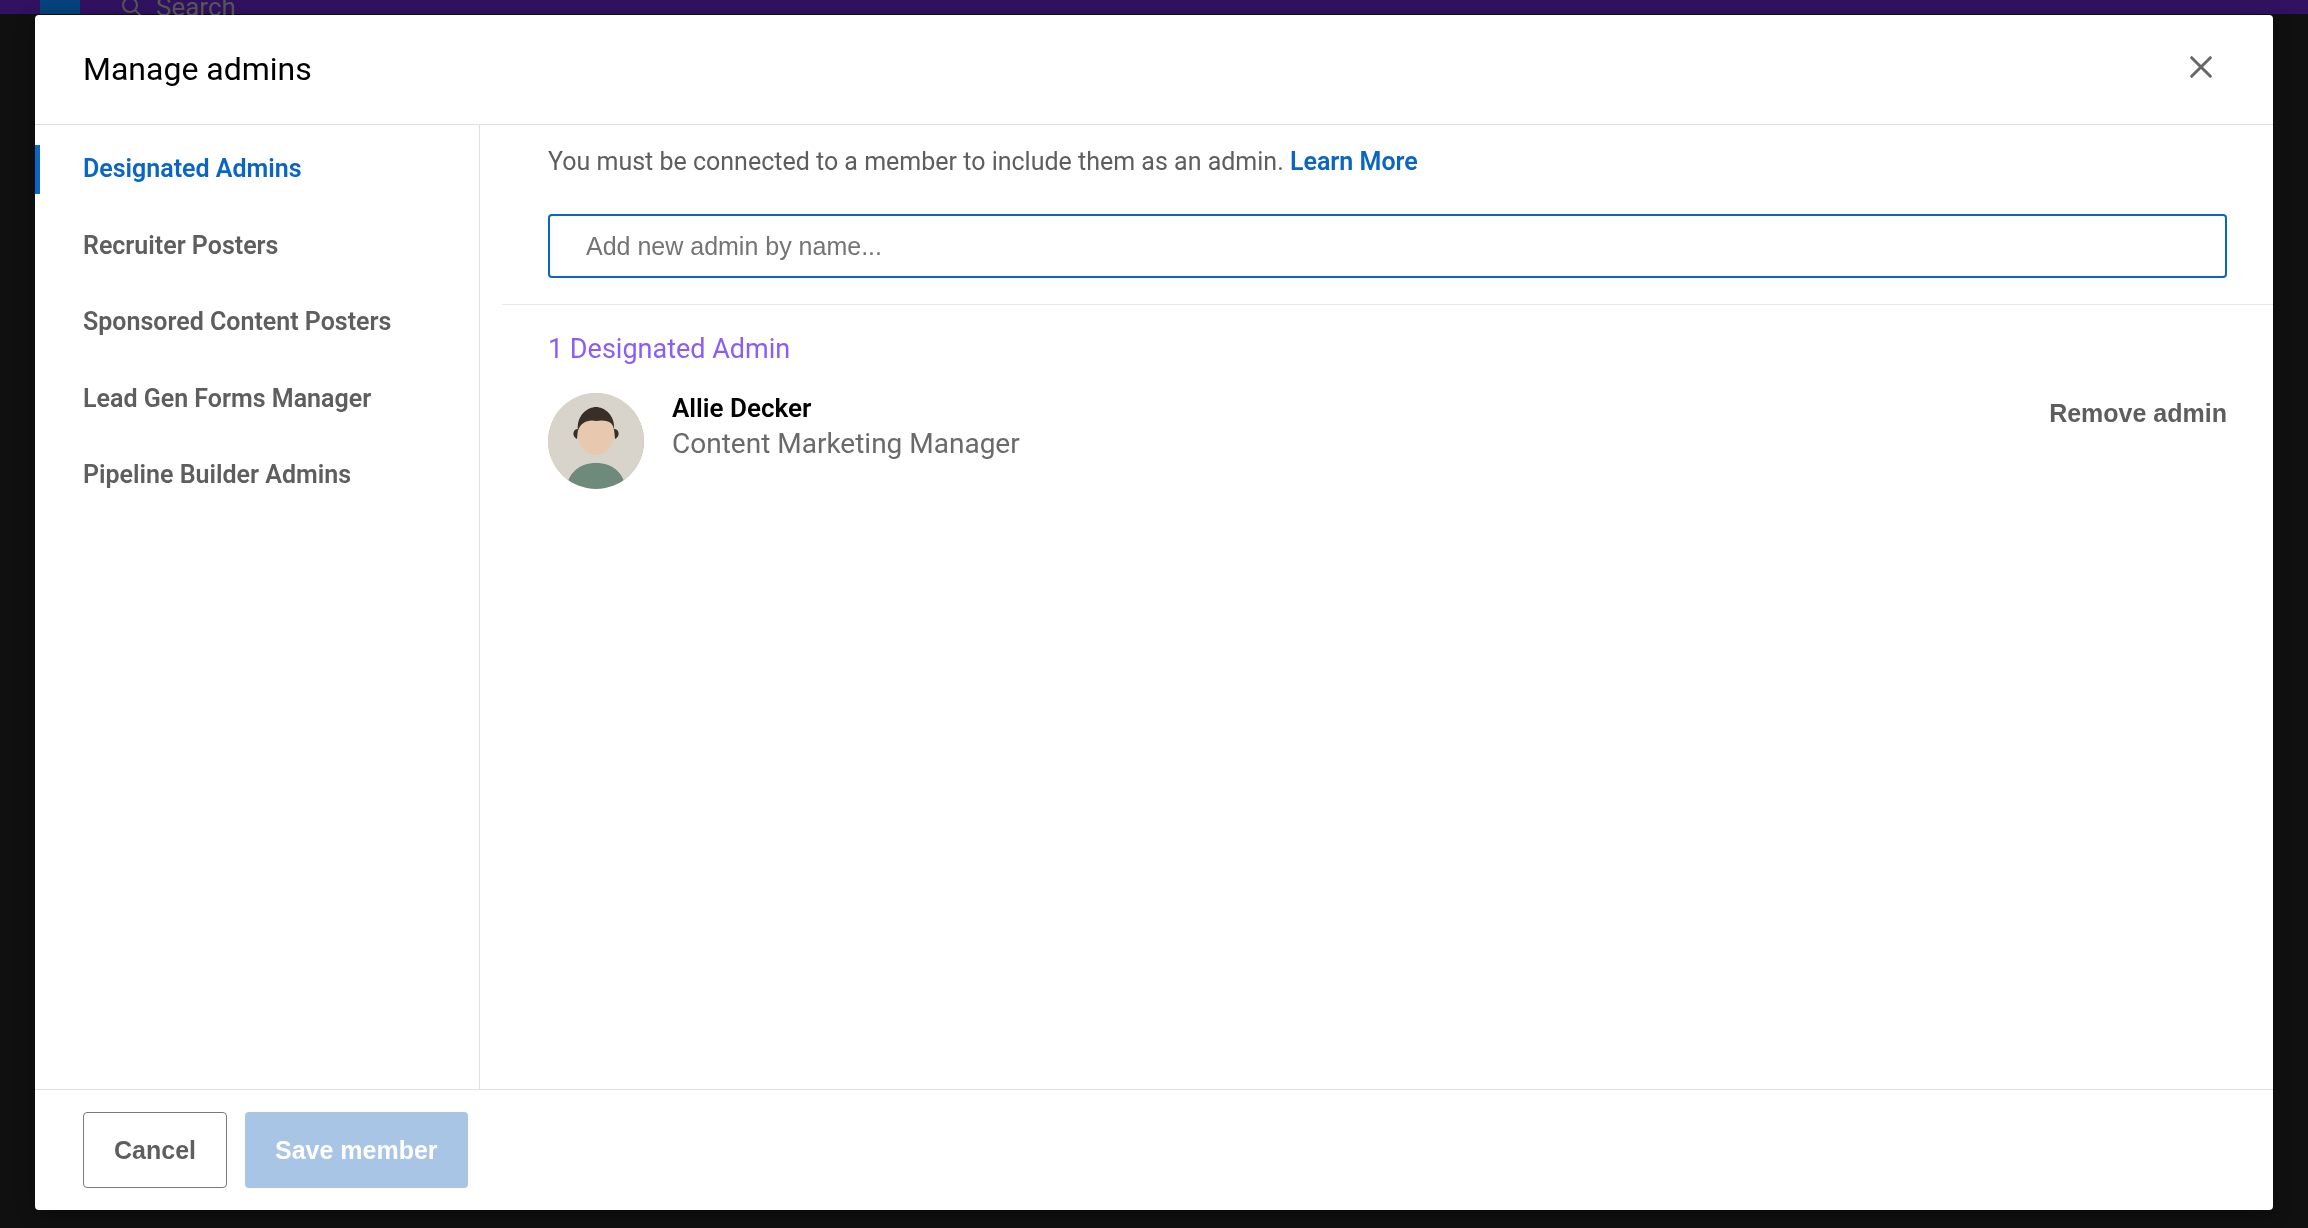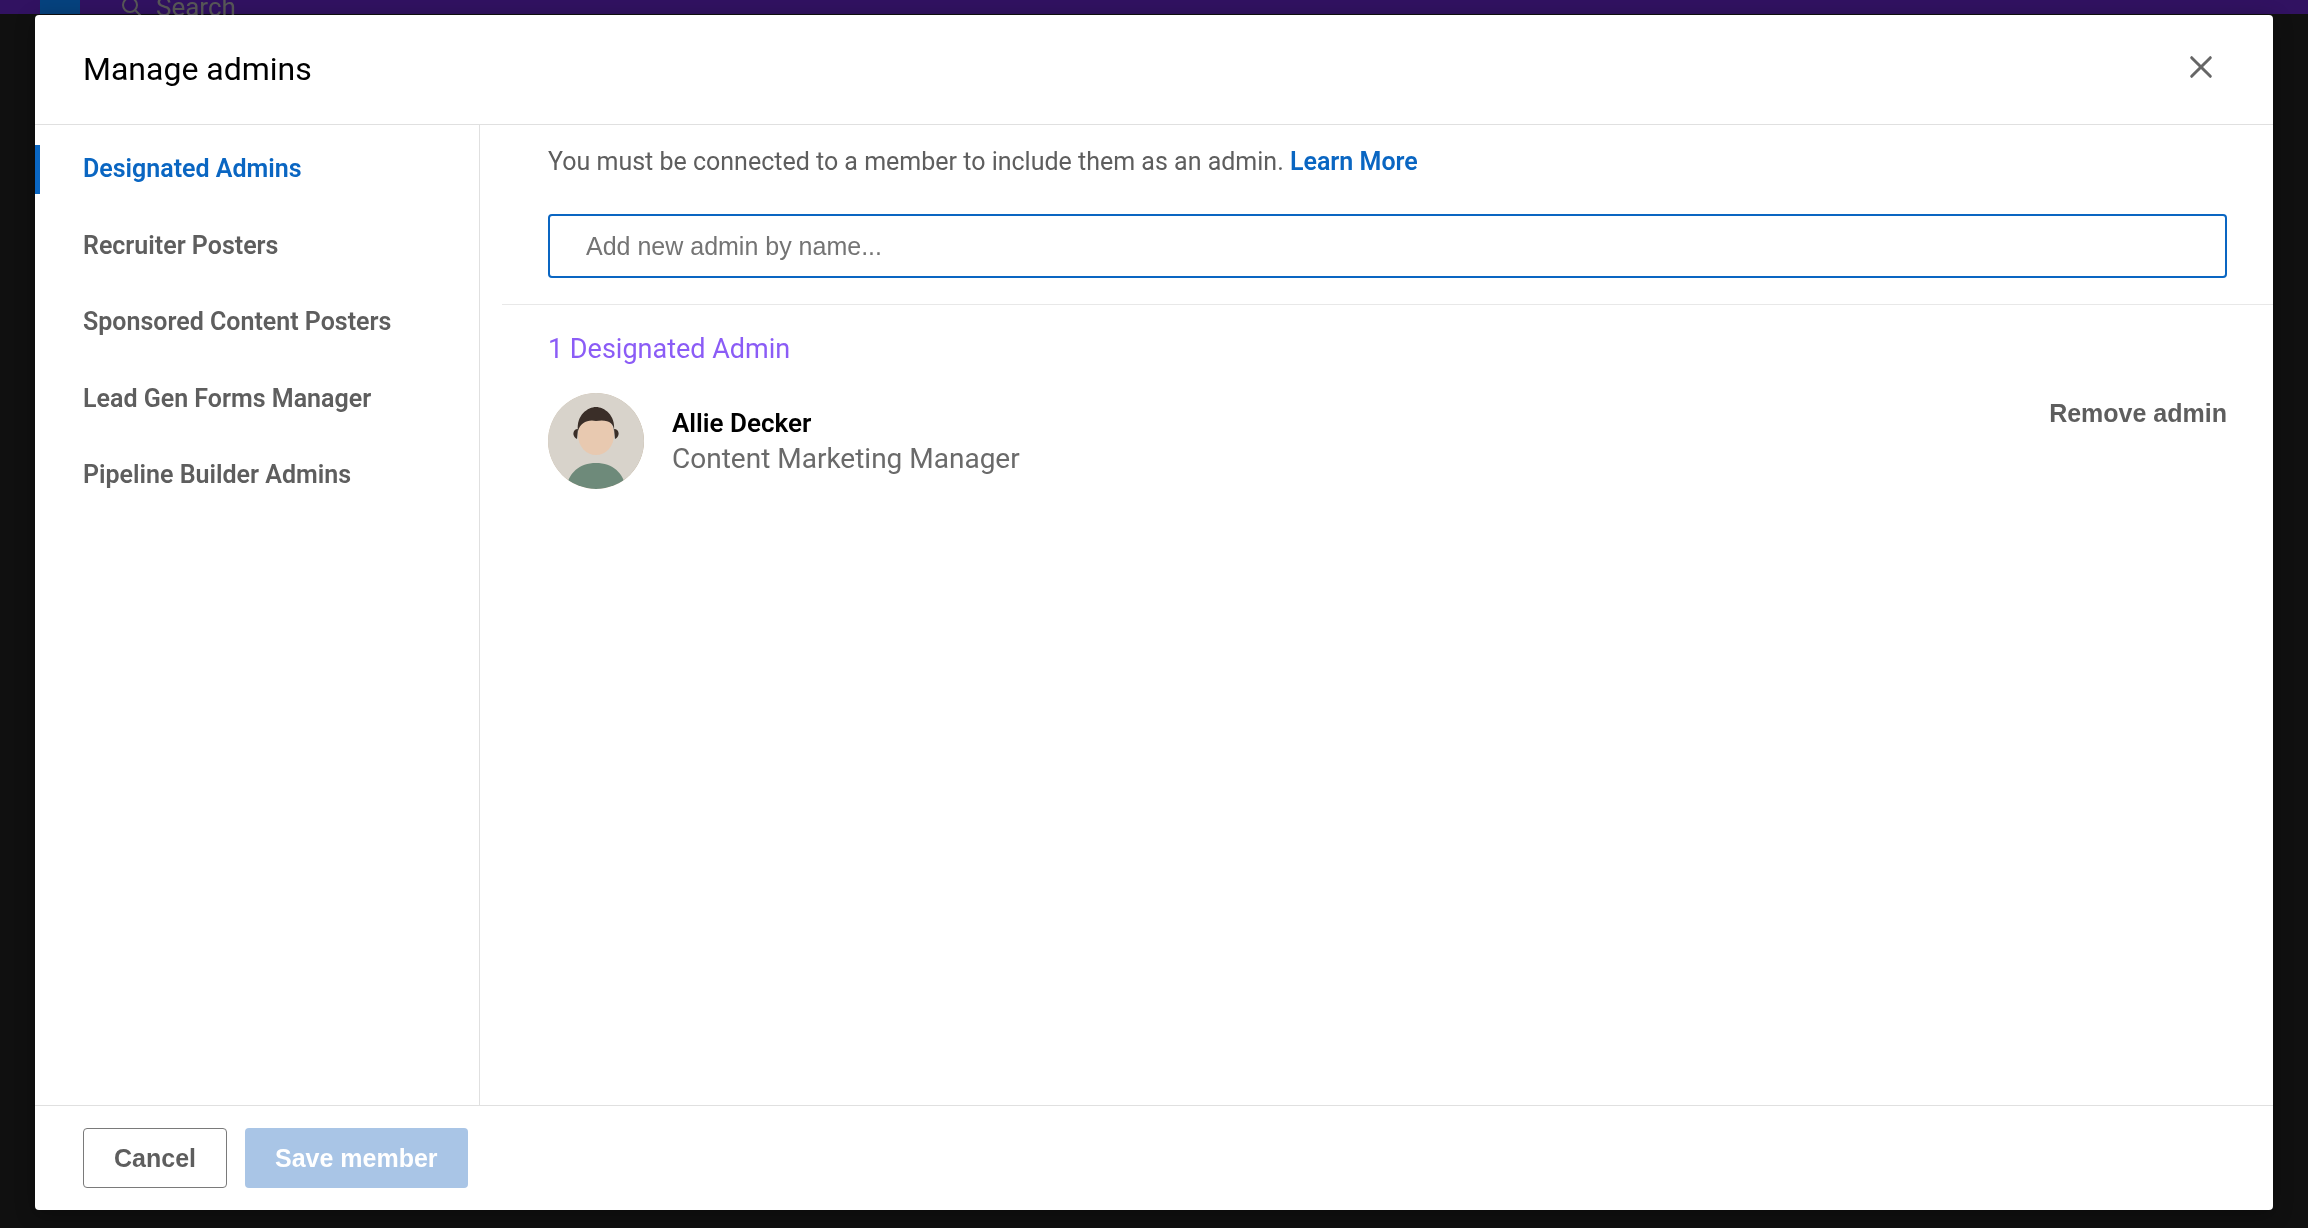--- a/index.html
+++ b/index.html
@@ -158,21 +158,20 @@
     font-weight: 400;
     margin-bottom: 28px;
   }
   .admin-row {
     display: flex;
     align-items: center;
     justify-content: space-between;
   }
   .admin-left {
     display: flex;
-    align-items: center;
     gap: 28px;
   }
   .avatar {
     width: 96px;
     height: 96px;
     border-radius: 50%;
     background: linear-gradient(135deg, #d4c8b8 0%, #b8a890 100%);
     position: relative;
     overflow: hidden;
   }
@@ -226,21 +225,21 @@
   }
   .footer-text {
     font-size: 25px;
     color: #5e5e5e;
   }
   .footer-buttons {
     display: flex;
     gap: 18px;
   }
   .btn {
-    height: 60px;
+    height: 76px;
     padding: 0 30px;
     font-size: 25px;
     font-weight: 600;
     border-radius: 4px;
     cursor: pointer;
     display: flex;
     align-items: center;
   }
   .btn-cancel {
     background: #fff;

